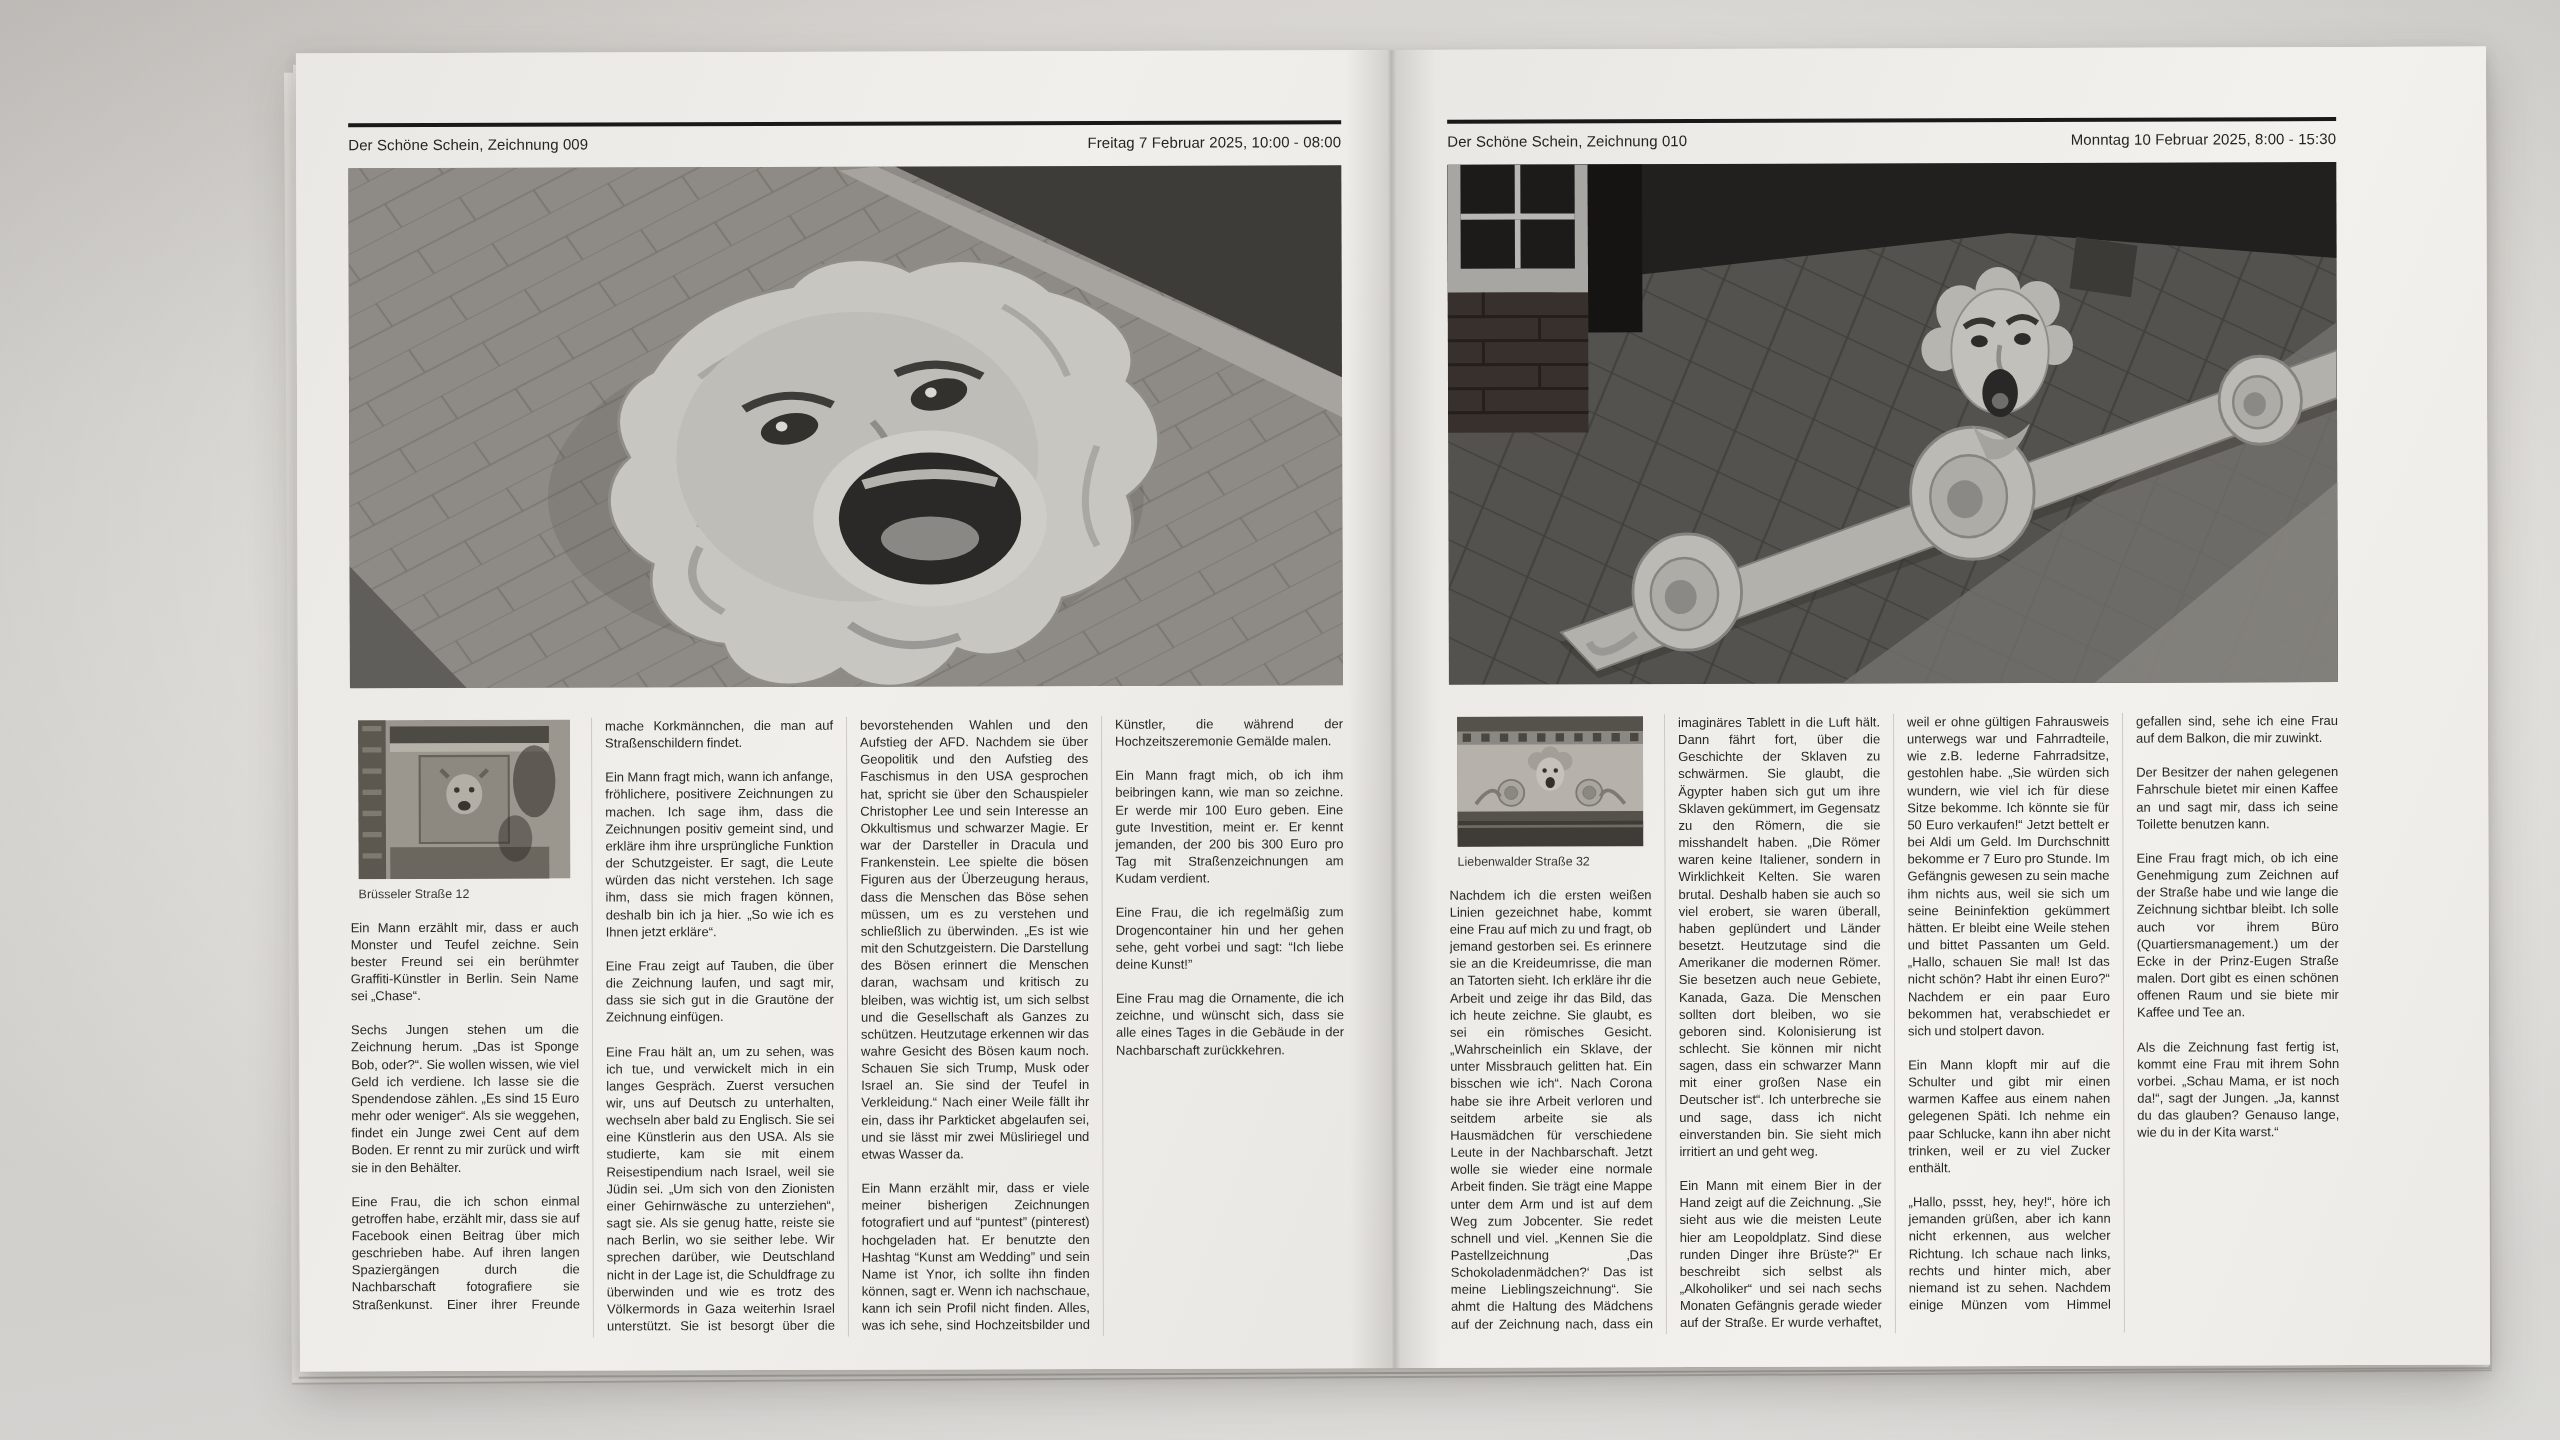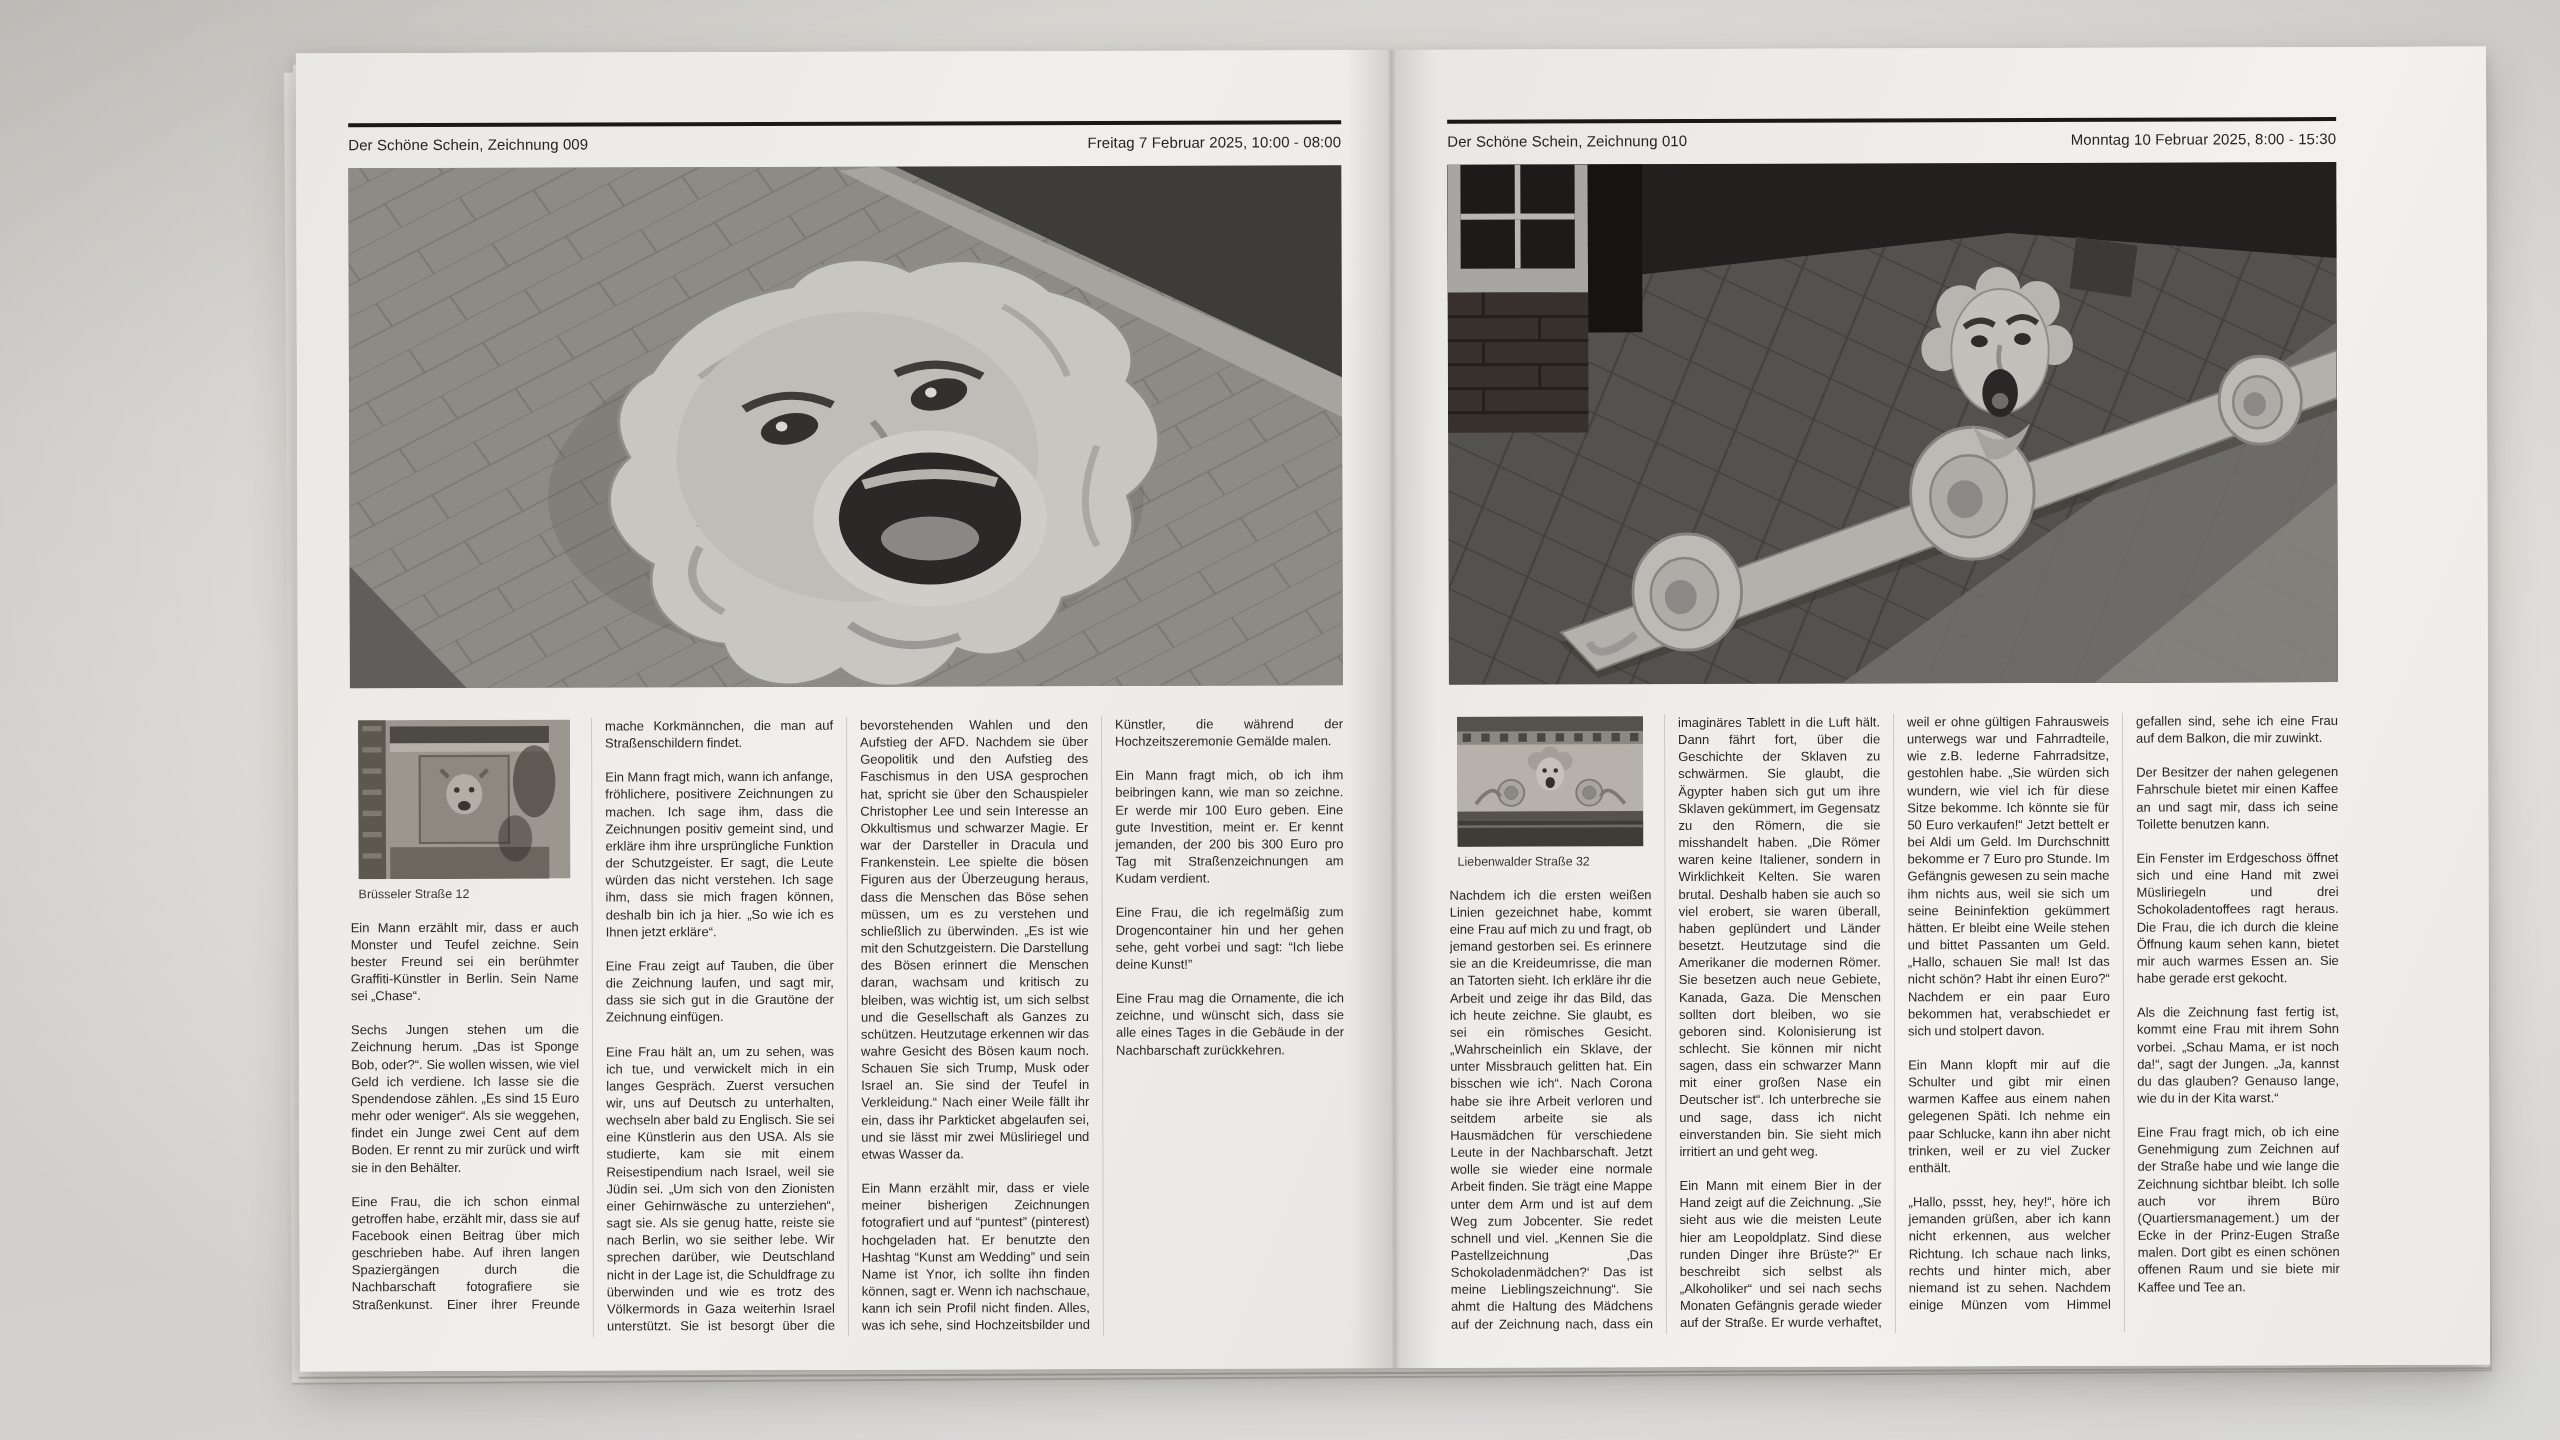--- a/index.html
+++ b/index.html
@@ -236,21 +236,20 @@
           <path d="M0 118h200" stroke="#6e6a64" stroke-width="3"></path>
         </svg>
         <figcaption>Liebenwalder Straße 32</figcaption>
       </figure>
       <div>
           <p>Nachdem ich die ersten weißen Linien gezeichnet habe, kommt eine Frau auf mich zu und fragt, ob jemand gestorben sei. Es erinnere sie an die Kreideumrisse, die man an Tatorten sieht. Ich erkläre ihr die Arbeit und zeige ihr das Bild, das ich heute zeichne. Sie glaubt, es sei ein römisches Gesicht. „Wahrscheinlich ein Sklave, der unter Missbrauch gelitten hat. Ein bisschen wie ich“. Nach Corona habe sie ihre Arbeit verloren und seitdem arbeite sie als Hausmädchen für verschiedene Leute in der Nachbarschaft. Jetzt wolle sie wieder eine normale Arbeit finden. Sie trägt eine Mappe unter dem Arm und ist auf dem Weg zum Jobcenter. Sie redet schnell und viel. „Kennen Sie die Pastellzeichnung ‚Das Schokoladenmädchen?‘ Das ist meine Lieblingszeichnung“. Sie ahmt die Haltung des Mädchens auf der Zeichnung nach, dass ein imaginäres Tablett in die Luft hält. Dann fährt fort, über die Geschichte der Sklaven zu schwärmen. Sie glaubt, die Ägypter haben sich gut um ihre Sklaven gekümmert, im Gegensatz zu den Römern, die sie misshandelt haben. „Die Römer waren keine Italiener, sondern in Wirklichkeit Kelten. Sie waren brutal. Deshalb haben sie auch so viel erobert, sie waren überall, haben geplündert und Länder besetzt. Heutzutage sind die Amerikaner die modernen Römer. Sie besetzen auch neue Gebiete, Kanada, Gaza. Die Menschen sollten dort bleiben, wo sie geboren sind. Kolonisierung ist schlecht. Sie können mir nicht sagen, dass ein schwarzer Mann mit einer großen Nase ein Deutscher ist“. Ich unterbreche sie und sage, dass ich nicht einverstanden bin. Sie sieht mich irritiert an und geht weg.</p>
           <p>Ein Mann mit einem Bier in der Hand zeigt auf die Zeichnung. „Sie sieht aus wie die meisten Leute hier am Leopoldplatz. Sind diese runden Dinger ihre Brüste?“ Er beschreibt sich selbst als „Alkoholiker“ und sei nach sechs Monaten Gefängnis gerade wieder auf der Straße. Er wurde verhaftet, weil er ohne gültigen Fahrausweis unterwegs war und Fahrradteile, wie z.B. lederne Fahrradsitze, gestohlen habe. „Sie würden sich wundern, wie viel ich für diese Sitze bekomme. Ich könnte sie für 50 Euro verkaufen!“ Jetzt bettelt er bei Aldi um Geld. Im Durchschnitt bekomme er 7 Euro pro Stunde. Im Gefängnis gewesen zu sein mache ihm nichts aus, weil sie sich um seine Beininfektion gekümmert hätten. Er bleibt eine Weile stehen und bittet Passanten um Geld. „Hallo, schauen Sie mal! Ist das nicht schön? Habt ihr einen Euro?“ Nachdem er ein paar Euro bekommen hat, verabschiedet er sich und stolpert davon.</p>
           <p>Ein Mann klopft mir auf die Schulter und gibt mir einen warmen Kaffee aus einem nahen gelegenen Späti. Ich nehme ein paar Schlucke, kann ihn aber nicht trinken, weil er zu viel Zucker enthält.</p>
           <p>„Hallo, pssst, hey, hey!“, höre ich jemanden grüßen, aber ich kann nicht erkennen, aus welcher Richtung. Ich schaue nach links, rechts und hinter mich, aber niemand ist zu sehen. Nachdem einige Münzen vom Himmel gefallen sind, sehe ich eine Frau auf dem Balkon, die mir zuwinkt.</p>
           <p>Der Besitzer der nahen gelegenen Fahrschule bietet mir einen Kaffee an und sagt mir, dass ich seine Toilette benutzen kann.</p>
-          <p>Ein Fenster im Erdgeschoss öffnet sich und eine Hand mit zwei Müsliriegeln und drei Schokoladentoffees ragt heraus. Die Frau, die ich durch die kleine Öffnung kaum sehen kann, bietet mir auch warmes Essen an. Sie habe gerade erst gekocht.</p>
+          <p>Eine Frau fragt mich, ob ich eine Genehmigung zum Zeichnen auf der Straße habe und wie lange die Zeichnung sichtbar bleibt. Ich solle auch vor ihrem Büro (Quartiersmanagement.) um der Ecke in der Prinz-Eugen Straße malen. Dort gibt es einen schönen offenen Raum und sie biete mir Kaffee und Tee an.</p>
           <p>Als die Zeichnung fast fertig ist, kommt eine Frau mit ihrem Sohn vorbei. „Schau Mama, er ist noch da!“, sagt der Jungen. „Ja, kannst du das glauben? Genauso lange, wie du in der Kita warst.“</p>
-          <p>Eine Frau fragt mich, ob ich eine Genehmigung zum Zeichnen auf der Straße habe und wie lange die Zeichnung sichtbar bleibt. Ich solle auch vor ihrem Büro (Quartiersmanagement.) um der Ecke in der Prinz-Eugen Straße malen. Dort gibt es einen schönen offenen Raum und sie biete mir Kaffee und Tee an.</p>
         </div>
     </div>
   </section>
 
   <div class="fold"></div>
 </div>
 
 </body></html>

